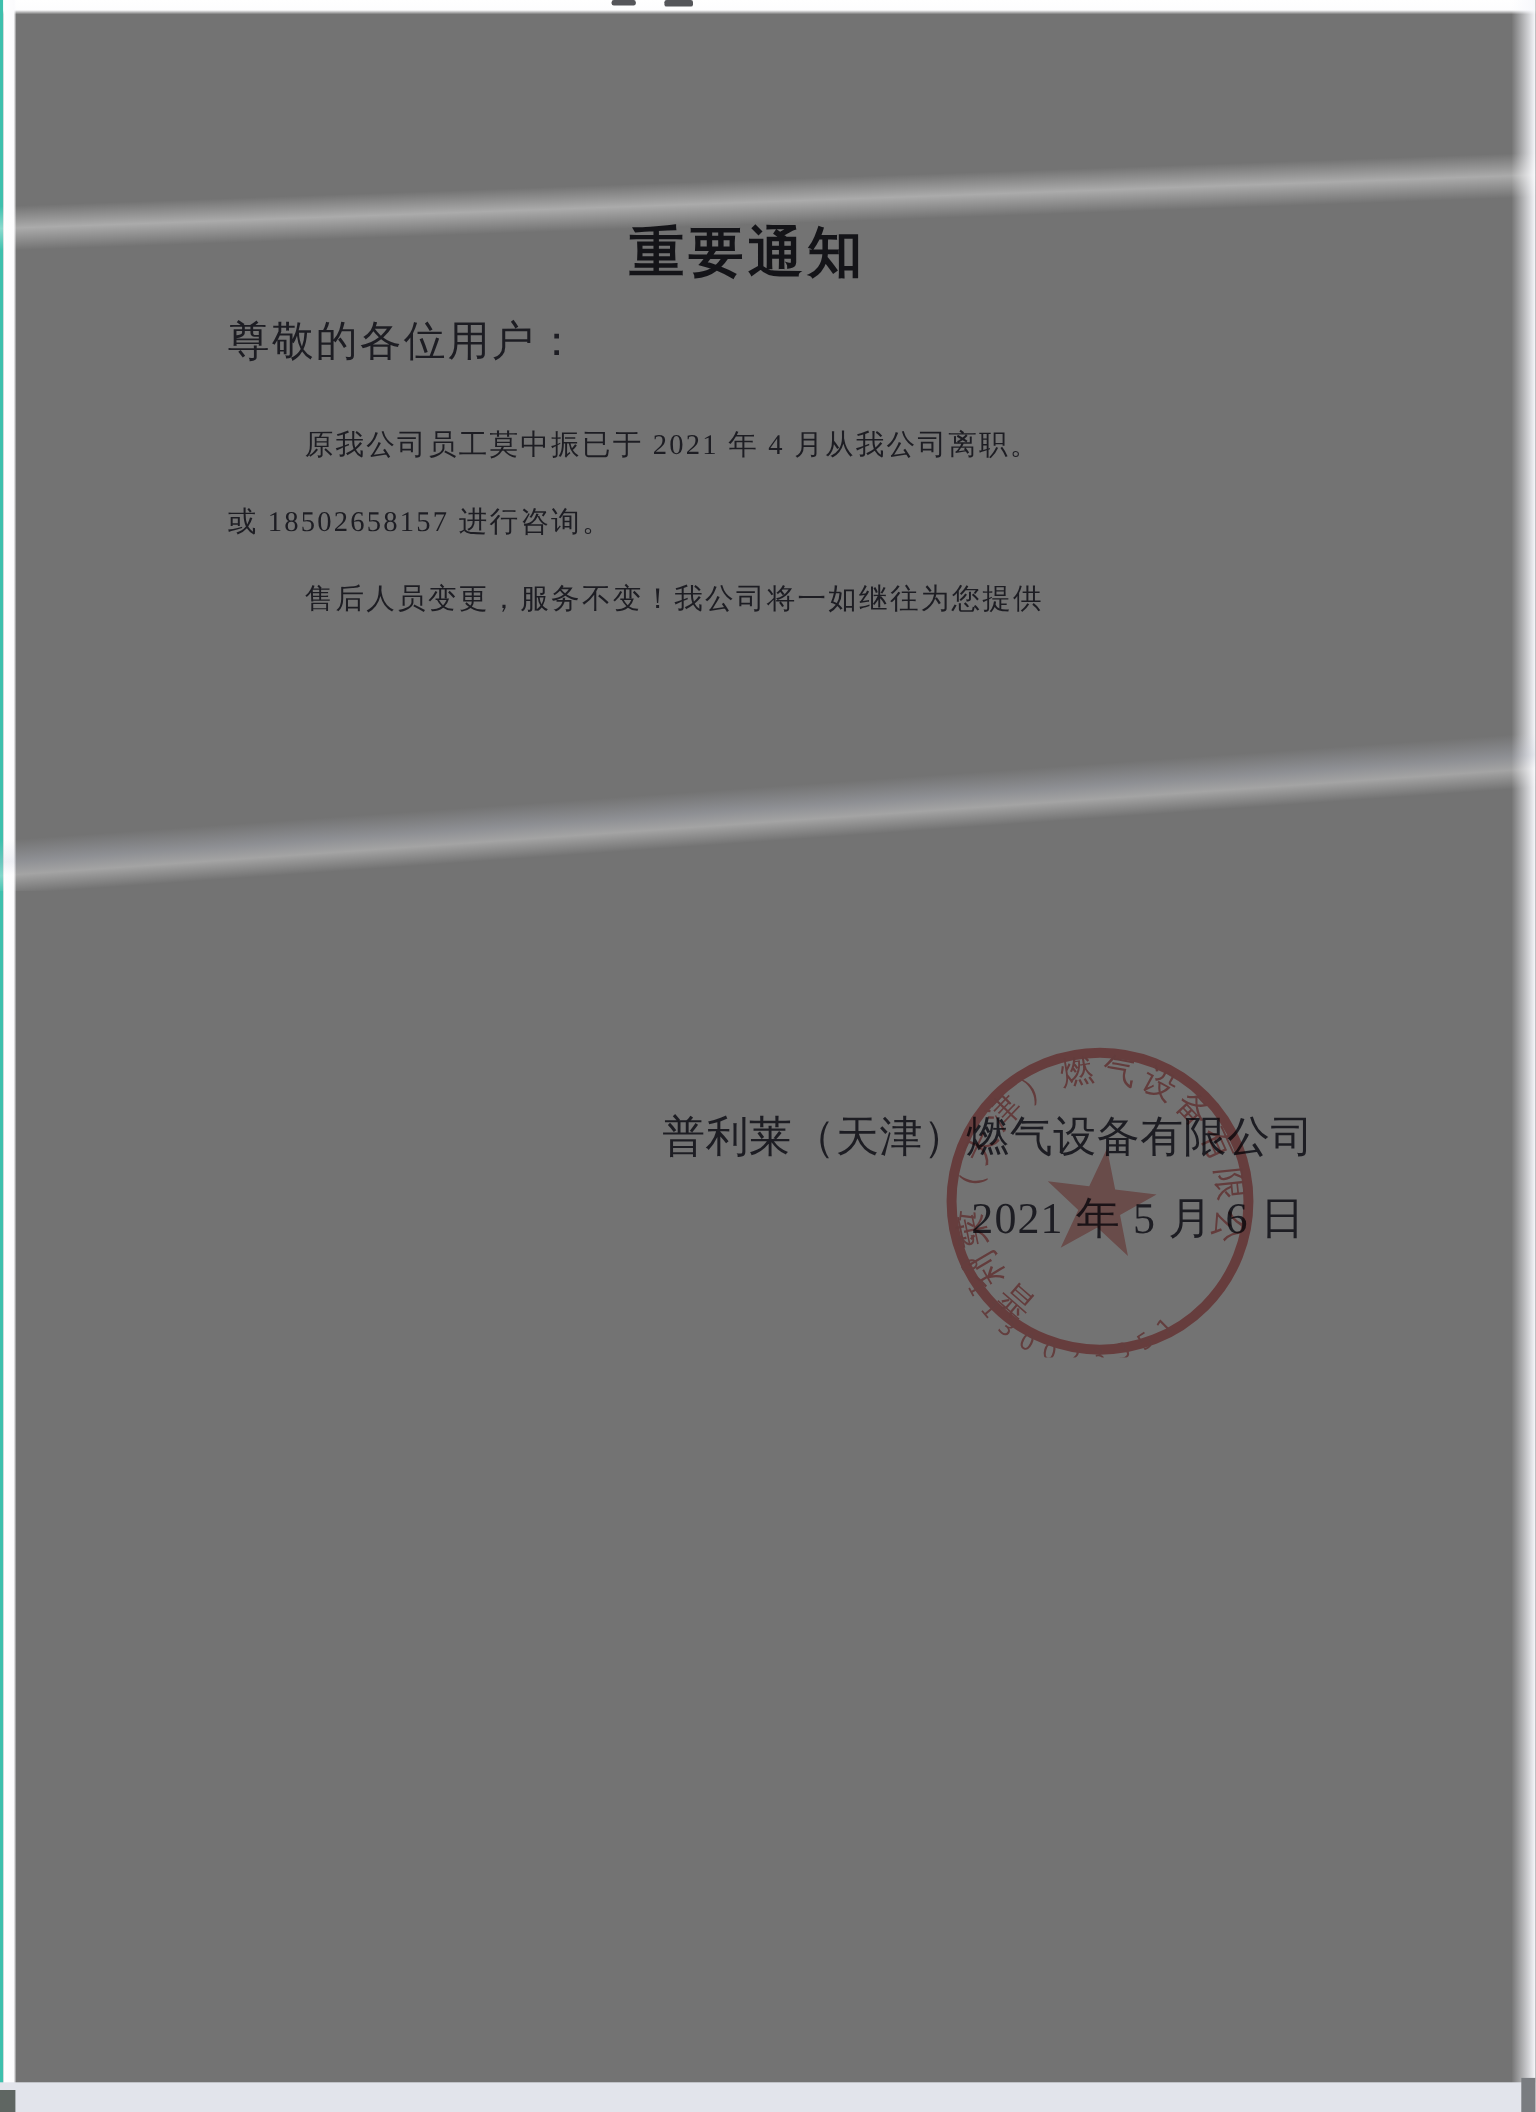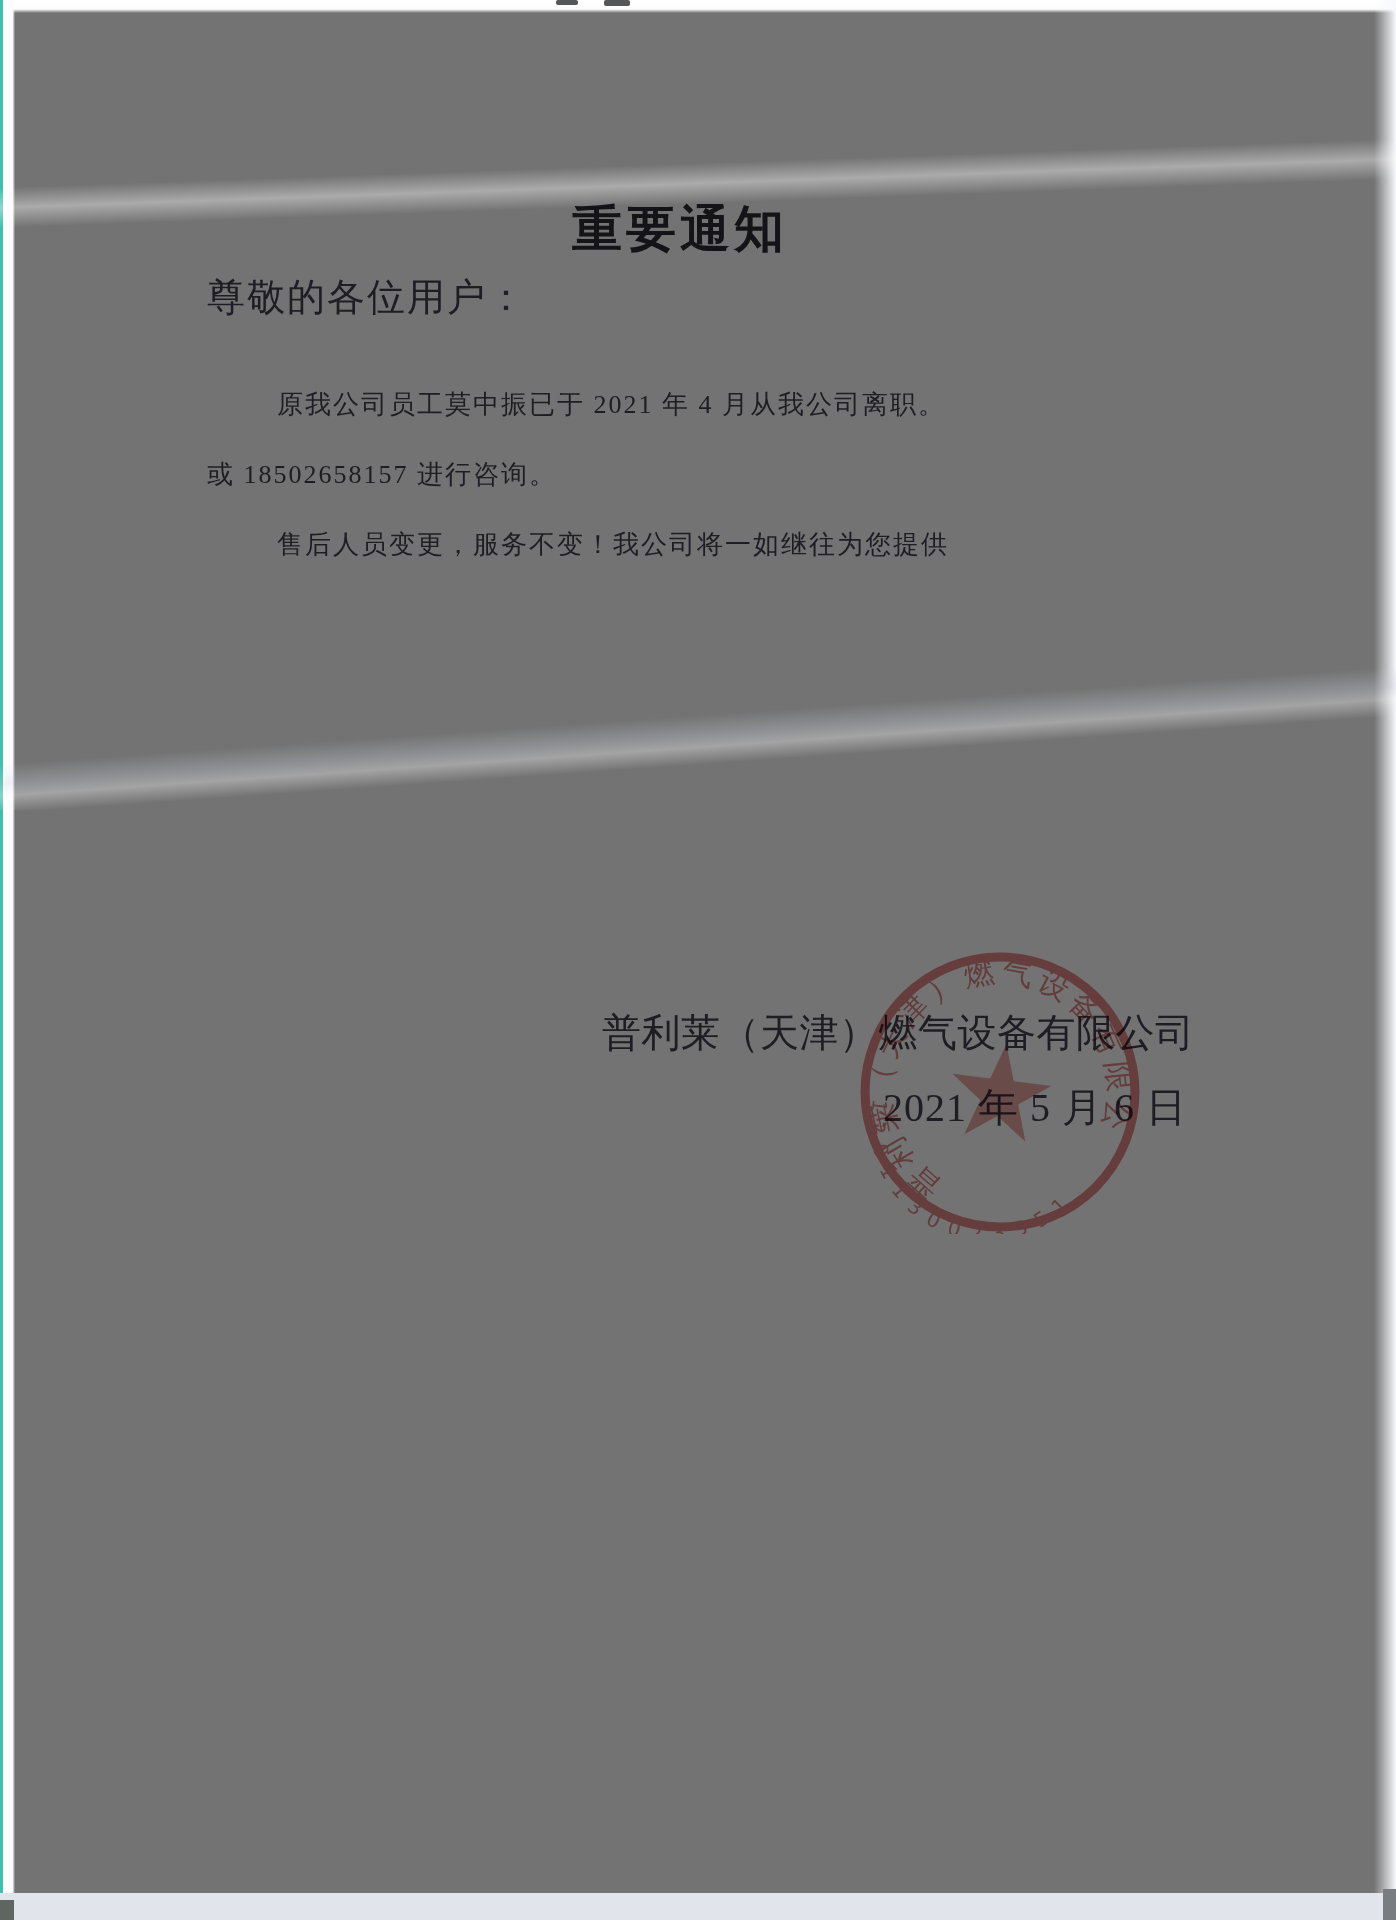--- a/index.html
+++ b/index.html
@@ -29,21 +29,21 @@
     background:linear-gradient(176deg,rgba(255,255,255,0) 42%,rgba(205,210,224,0.30) 50%,rgba(255,255,255,0.35) 55%,rgba(255,255,255,0) 62%);}
   .crease2{position:absolute;top:120px;left:0;width:100%;height:120px;
     background:linear-gradient(178deg,rgba(255,255,255,0) 40%,rgba(255,255,255,0.40) 52%,rgba(255,255,255,0) 64%);}
   
   .title{
     position:absolute;left:175px;top:196px;width:1010px;
     text-align:center;font-size:50px;font-weight:bold;
     letter-spacing:4px;color:#141418;
   }
   .salutation{
-    position:absolute;left:207px;top:272px;
+    position:absolute;left:207px;top:285px;
     font-size:38px;color:#1d1d23;letter-spacing:2px;white-space:nowrap;
   }
   .bodytext{
     position:absolute;left:207px;top:370px;width:960px;
     font-size:26px;line-height:70px;color:#1d1d23;letter-spacing:2px;
   }
   .bodytext .line{white-space:nowrap;}
   .bodytext .line.indent{text-indent:70px;}
   .signature-company{
     position:absolute;left:602px;top:1006px;

